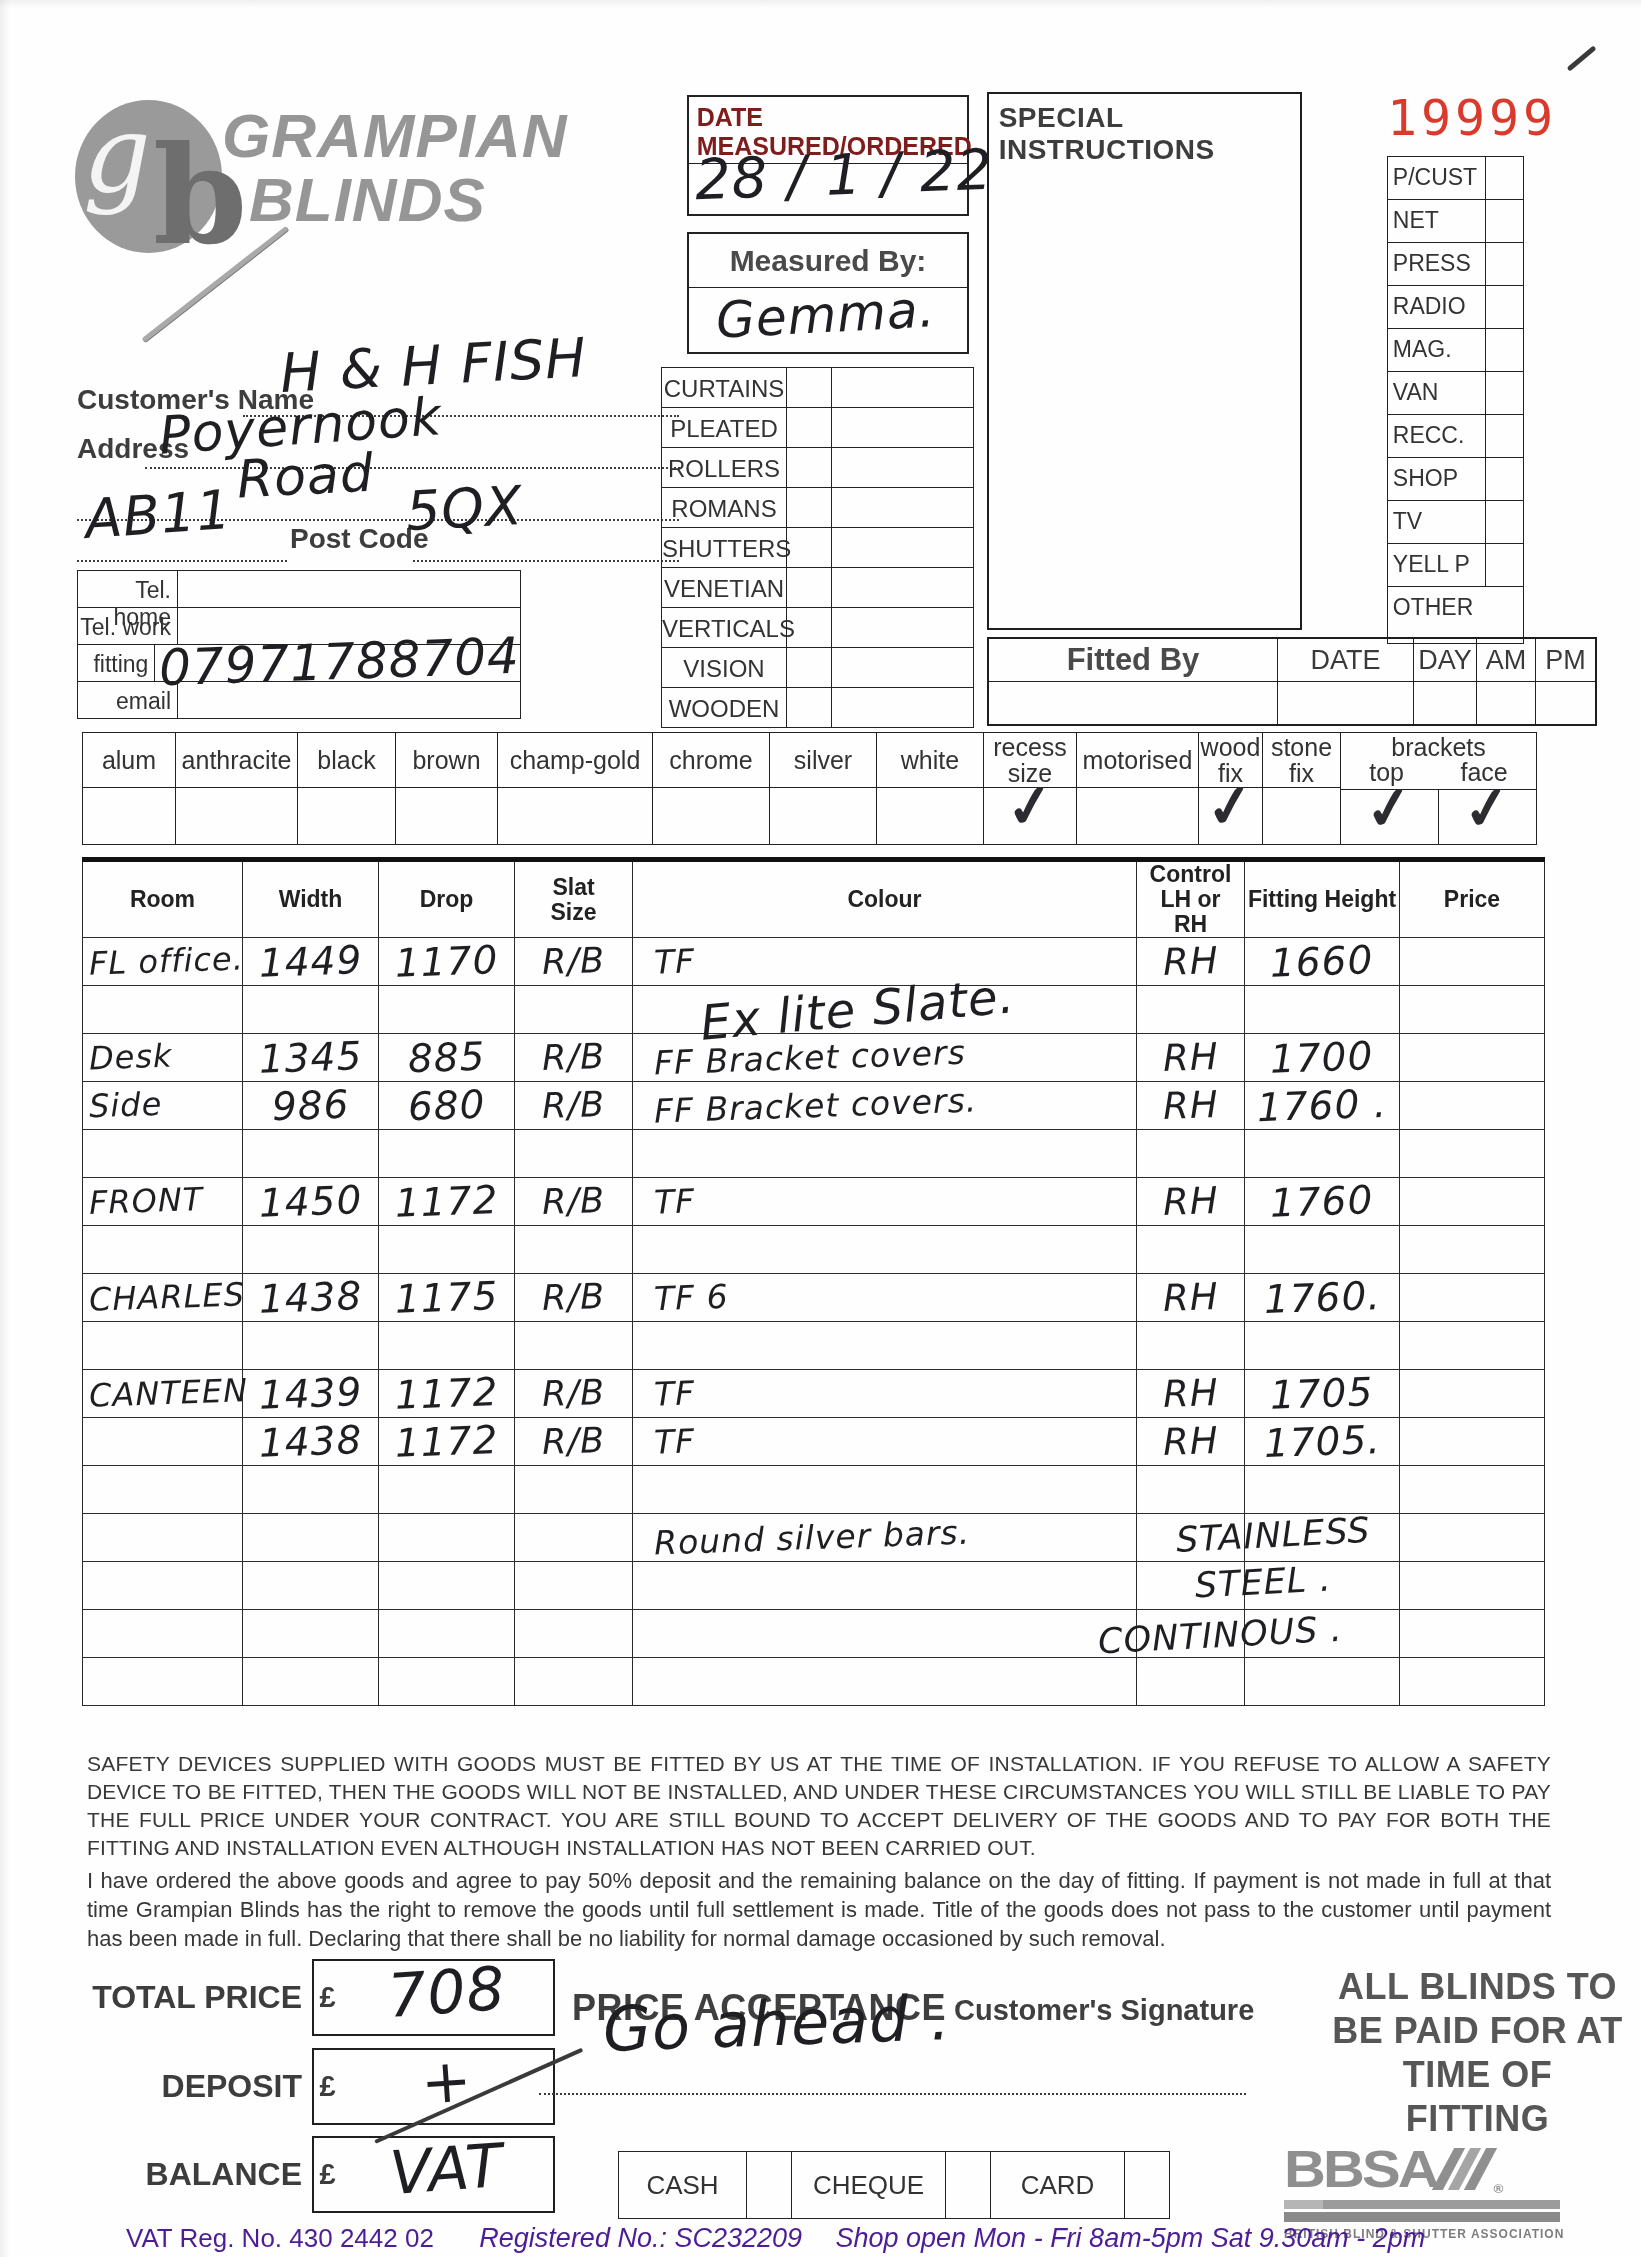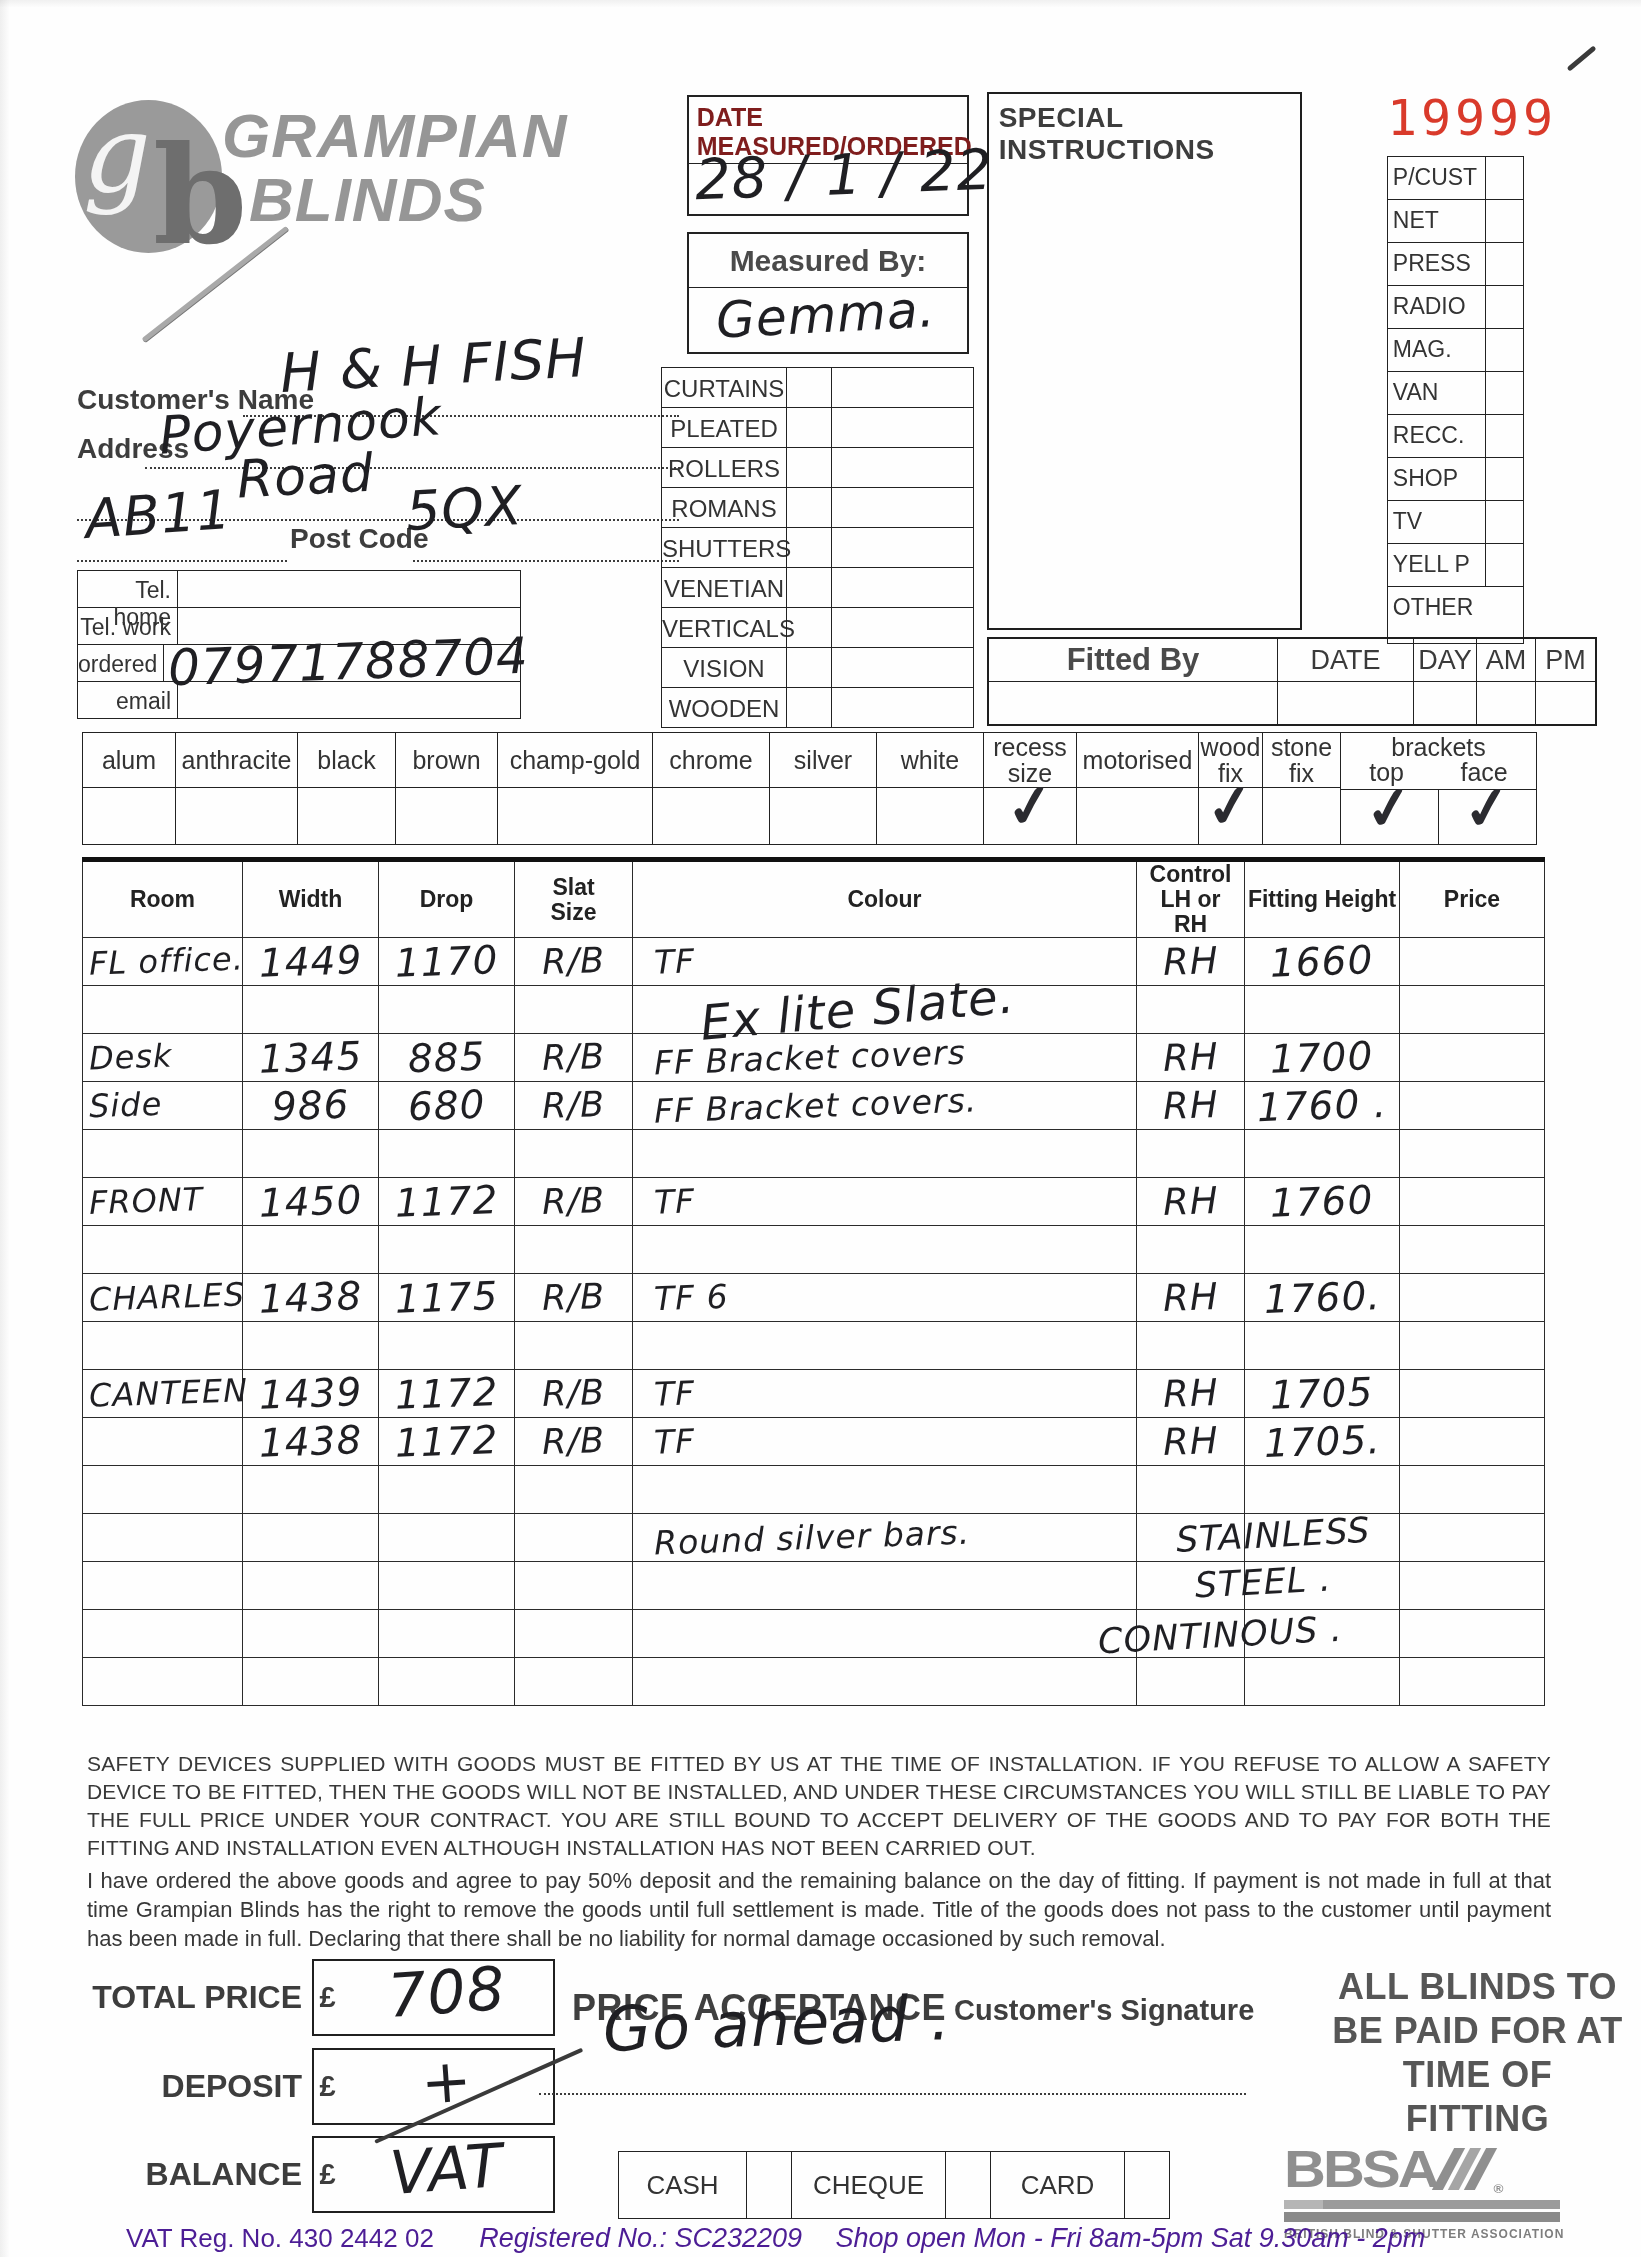--- a/index.html
+++ b/index.html
@@ -300,21 +300,21 @@
     <div class="ct-label">Tel. home</div>
     <div class="ct-value"><span class="hw"></span></div>
   </div>
 
   <div class="ct-row">
     <div class="ct-label">Tel. work</div>
     <div class="ct-value"><span class="hw"></span></div>
   </div>
 
   <div class="ct-row">
-    <div class="ct-label">ordered</div>
+    <div class="ct-label">fitting</div>
     <div class="ct-value"><span class="hw">07971788704</span></div>
   </div>
 
   <div class="ct-row">
     <div class="ct-label">email</div>
     <div class="ct-value"><span class="hw"></span></div>
   </div>
 </div>
 
   <div class="products">

